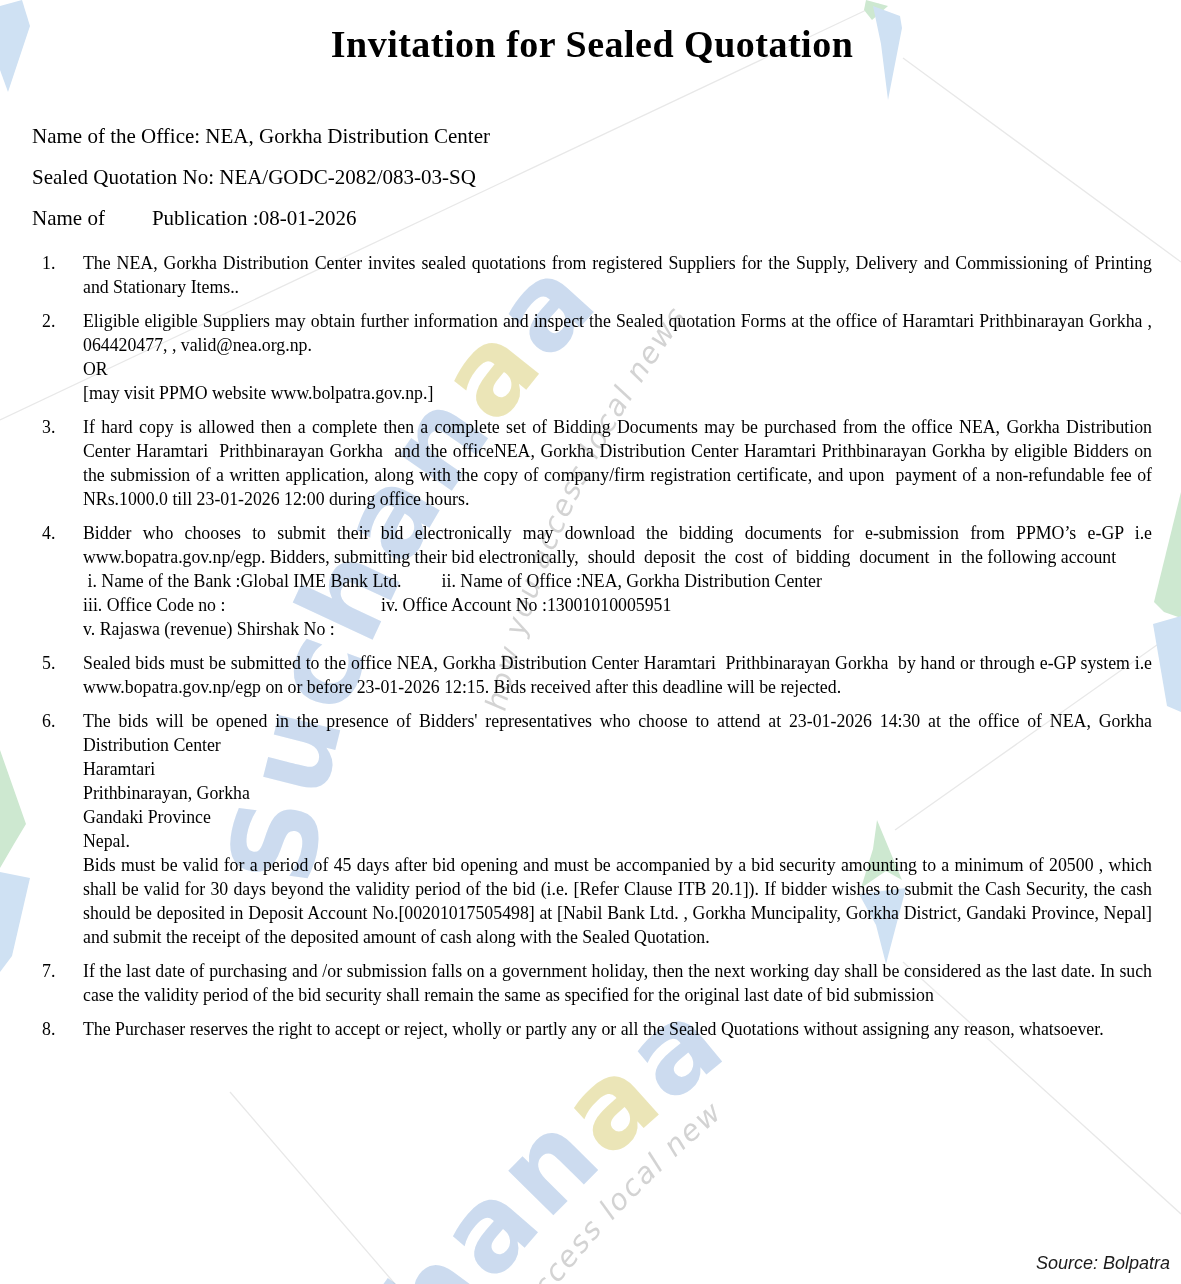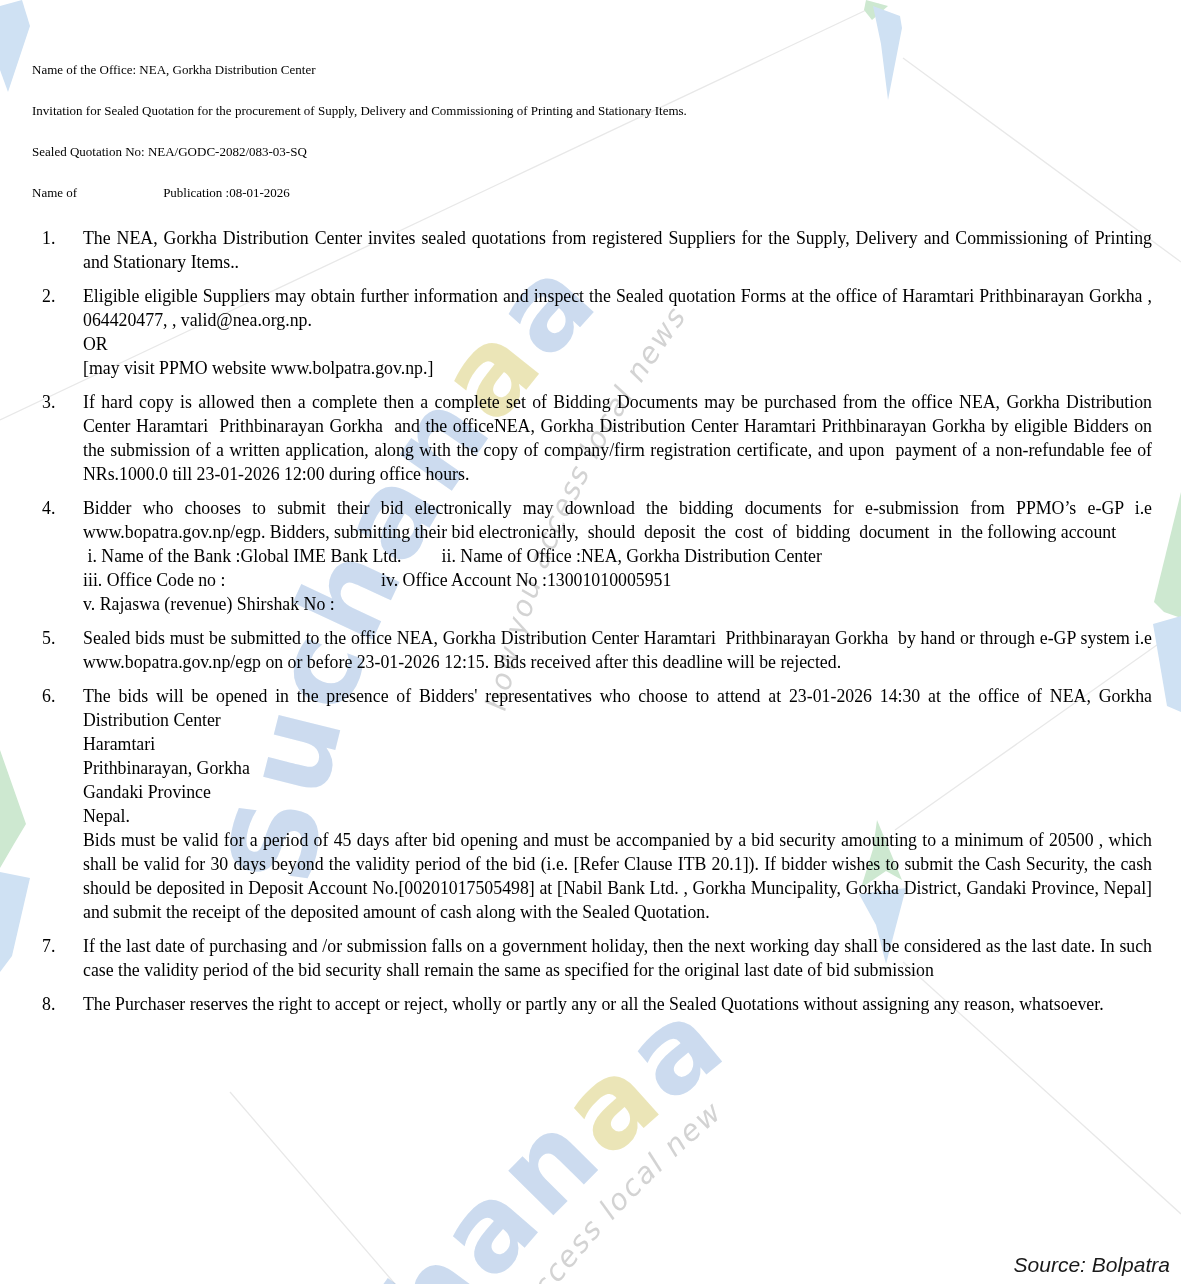--- a/index.html
+++ b/index.html
@@ -12,36 +12,36 @@
   }
   .decor { position:absolute; left:0; top:0; z-index:0; }
   .wm-brand { font-family:"DejaVu Sans", sans-serif; font-weight:bold; font-size:116px; letter-spacing:4px; opacity:.5; }
   .wm-script { font-family:"DejaVu Sans", sans-serif; font-style:italic; font-size:29px; letter-spacing:2px; opacity:.8; }
   .content { position:relative; z-index:1; padding:0 29px 0 32px; }
   h1.title {
     font-size:38px; font-weight:bold; text-align:center;
     margin:22px 0 0 0; letter-spacing:.5px;
   }
   .hline {
-    font-size:13px; line-height:24px;
+    font-size:21px; line-height:24px;
     margin:0 0 17px 0; white-space:pre-wrap;
   }
   .hline.first { margin-top:58px; }
-  .date-row .pub { margin-left:86px;text-align:center; }
+  .date-row .pub { margin-left:47px;text-align:center; }
   ol.points { list-style:none; margin:21px 0 0 0; padding:0 0 0 10px; }
   ol.points li {
     display:flex; align-items:flex-start;
     font-size:17.8px; line-height:24px; margin:0 0 10px 0;
   }
   ol.points .num { flex:0 0 41px; width:41px; }
   ol.points .itext { flex:1; white-space:pre-wrap; text-align:justify; }
   .source {
     position:absolute; top:1253px; right:11px; z-index:1;
     font-family:"Liberation Sans", sans-serif; font-style:italic;
-    font-size:21px; color:#1a1a1a;
+    font-size:18px; color:#1a1a1a;
   }
 </style>
 </head>
 <body>
 
 <svg class="decor" width="1181" height="1284" viewBox="0 0 1181 1284">
   <defs>
     <path id="wm-path-top" d="M 312 888 Q 338 556 648 258" fill="none"></path>
     <path id="wm-path-bottom" d="M 345 1580 Q 400 1310 750 1040" fill="none"></path>
     <path id="script-path-top" d="M 505 712 Q 548 498 705 292" fill="none"></path>
@@ -72,23 +72,23 @@
   </text>
   <text class="wm-brand">
     <textPath href="#wm-path-bottom"><tspan fill="#9ab9e0">Suchan</tspan><tspan fill="#d8cd72">a</tspan><tspan fill="#9ab9e0">a</tspan></textPath>
   </text>
   <text class="wm-script">
     <textPath href="#script-path-bottom"><tspan fill="#c9c9c9">how you access local news</tspan></textPath>
   </text>
 </svg>
 
 <div class="content">
+  <h1 class="title">Invitation for Sealed Quotation</h1>
 
   <p class="hline first">Name of the Office: NEA, Gorkha Distribution Center</p>
-  <p class="hline">Invitation for Sealed Quotation for the procurement of Supply, Delivery and Commissioning of Printing and Stationary Items.</p>
   <p class="hline">Sealed Quotation No: NEA/GODC-2082/083-03-SQ</p>
   <p class="hline date-row"><span>Name of</span><span class="pub">Publication :08-01-2026</span></p>
 
   <ol class="points">
     <li>
         <span class="num">1.</span>
         <span class="itext">The NEA, Gorkha Distribution Center invites sealed quotations from registered Suppliers for the Supply, Delivery and Commissioning of Printing and Stationary Items..</span>
       </li>
     <li>
         <span class="num">2.</span>

